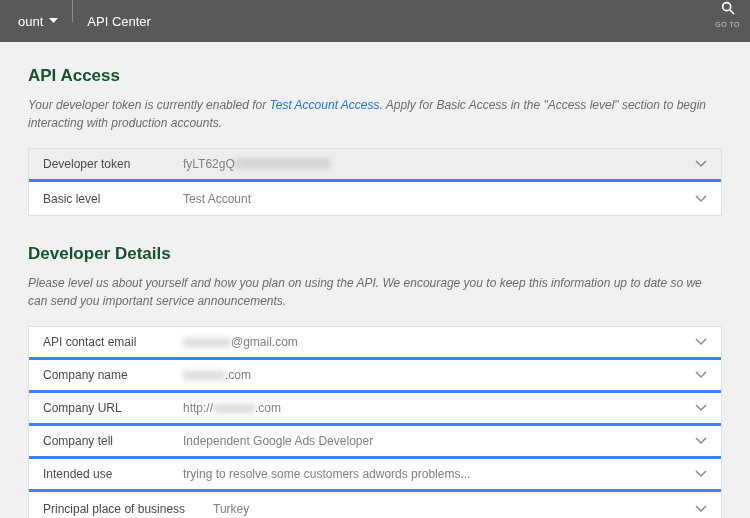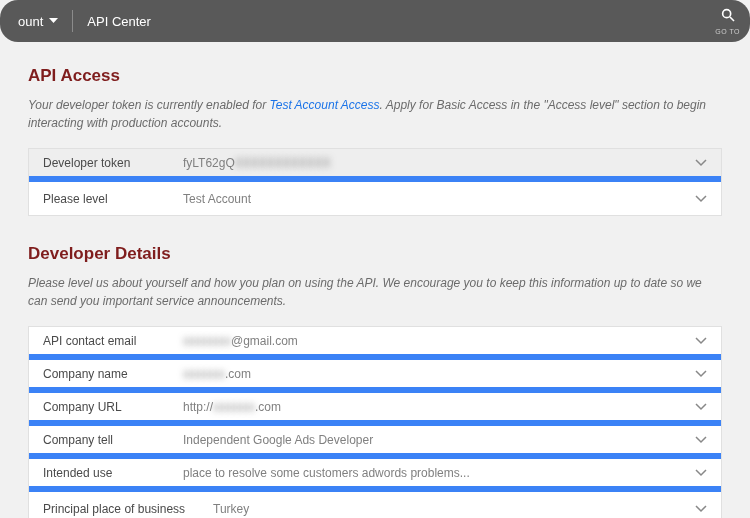--- a/index.html
+++ b/index.html
@@ -1,34 +1,34 @@
 <!DOCTYPE html>
 <html><head>
   <meta charset="utf-8">
   <style>
     * { margin: 0; padding: 0; box-sizing: border-box; }
     body { font-family: Arial, Helvetica, sans-serif; background: #f1f1f1; width: 750px; height: 518px; overflow: hidden; }
     
-    .topbar { background: #595959; height: 42px; display: flex; align-items: center; color: #fff; padding: 0 8px; position: relative; border-radius: 18px; }
+    .topbar { background: #595959; height: 42px; display: flex; align-items: flex-start; color: #fff; padding: 0 8px; position: relative; }
     .topbar-item { display: flex; align-items: center; font-size: 13px; padding: 0 10px; height: 100%; }
     .topbar-sep { width: 1px; height: 22px; background: rgba(255,255,255,0.3); margin: 0 4px; }
     .topbar-caret { margin-left: 6px; display: inline-block; }
     .topbar-caret svg { display: block; }
     .topbar-right { position: absolute; right: 10px; display: flex; align-items: center; gap: 8px; }
     .search-btn { display: flex; flex-direction: column; align-items: center; cursor: pointer; }
     .search-label { font-size: 7px; letter-spacing: 0.5px; color: #ccc; margin-top: 1px; }
     
     .content { padding: 24px 28px; color: #333; }
     
-    .section-title { font-size: 17px; font-weight: bold; color: #7f1d1d; margin-bottom: 10px; }
+    .section-title { font-size: 17px; font-weight: bold; color: #14532d; margin-bottom: 10px; }
     .section-desc { font-size: 12px; color: #6b6b6b; line-height: 1.5; margin-bottom: 16px; max-width: 700px; font-style: italic; }
     .section-desc a { color: #1a73e8; text-decoration: none; }
     
     .panel { border: 1px solid #e0e0e0; background: #fff; margin-bottom: 28px; }
-    .row { display: flex; align-items: center; padding: 0 14px; height: 33px; border-bottom: 6px solid #3b82f6; position: relative; }
+    .row { display: flex; align-items: center; padding: 0 14px; height: 33px; border-bottom: 3px solid #3b82f6; position: relative; }
     .row:last-child { border-bottom: none; }
     .row.shaded { background: #eeeeee; }
     .row-label { width: 140px; font-size: 12px; color: #4a4a4a; flex-shrink: 0; }
     .row-value { font-size: 12px; color: #808080; flex: 1; display: flex; align-items: flex-end; }
     .row-chevron { color: #888; }
     .row-chevron svg { display: block; }
     
     .blur { color: transparent; text-shadow: 0 0 6px rgba(120,120,120,0.9); user-select: none; }
   </style>
 </head>
@@ -74,21 +74,21 @@
         <span>fyLT62gQ</span>
           <span class="blur">XXXXXXXXXXXX</span>
       </div>
       <div class="row-chevron">
         <svg width="12" height="8" viewBox="0 0 12 8">
             <path d="M1 1 L6 6 L11 1" stroke="#888" stroke-width="1.5" fill="none"></path>
           </svg>
       </div>
     </div>
     <div class="row">
-      <div class="row-label">Please level</div>
+      <div class="row-label">Basic level</div>
       <div class="row-value">Test Account</div>
       <div class="row-chevron">
         <svg width="12" height="8" viewBox="0 0 12 8">
             <path d="M1 1 L6 6 L11 1" stroke="#888" stroke-width="1.5" fill="none"></path>
           </svg>
       </div>
     </div>
   </div>
 
   <div class="section-title">Developer Details</div>
@@ -136,21 +136,21 @@
       <div class="row-label">Company tell</div>
       <div class="row-value">Independent Google Ads Developer</div>
       <div class="row-chevron">
         <svg width="12" height="8" viewBox="0 0 12 8">
             <path d="M1 1 L6 6 L11 1" stroke="#888" stroke-width="1.5" fill="none"></path>
           </svg>
       </div>
     </div>
     <div class="row">
       <div class="row-label">Intended use</div>
-      <div class="row-value">place to resolve some customers adwords problems...</div>
+      <div class="row-value">trying to resolve some customers adwords problems...</div>
       <div class="row-chevron">
         <svg width="12" height="8" viewBox="0 0 12 8">
             <path d="M1 1 L6 6 L11 1" stroke="#888" stroke-width="1.5" fill="none"></path>
           </svg>
       </div>
     </div>
     <div class="row">
       <div class="row-label" style="width:170px">Principal place of business</div>
       <div class="row-value">Turkey</div>
       <div class="row-chevron">

